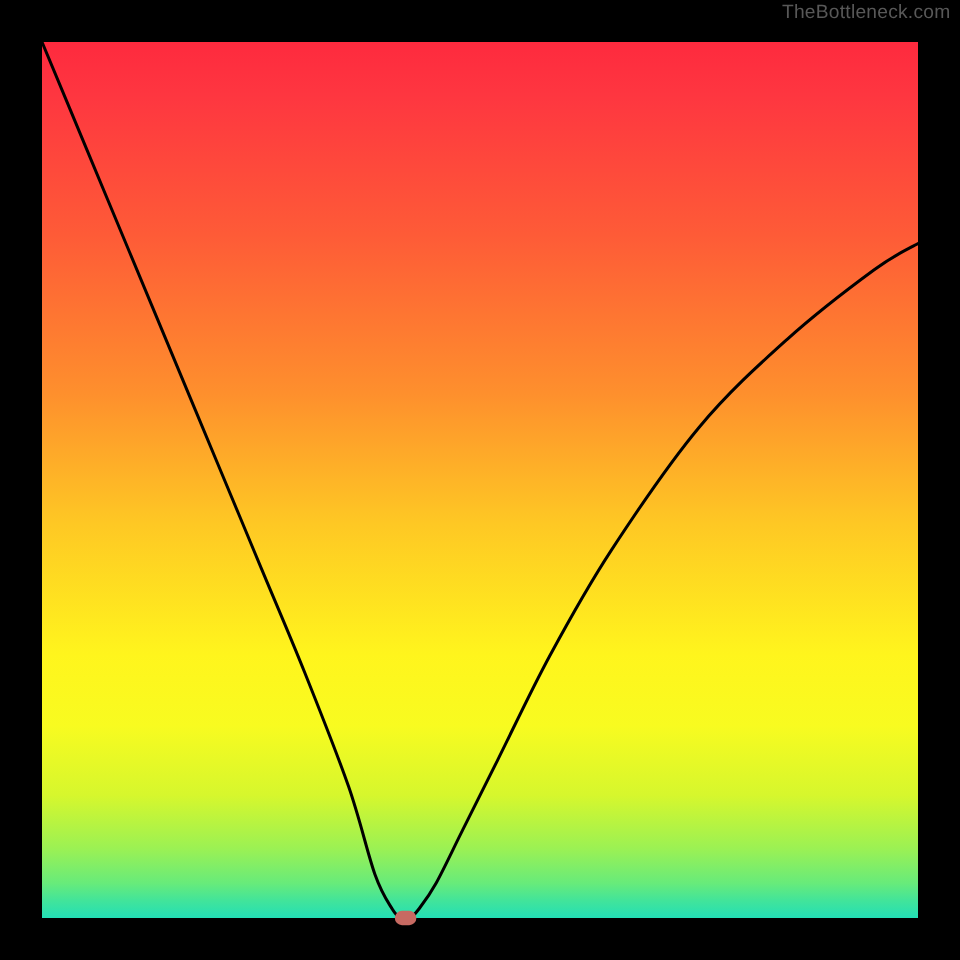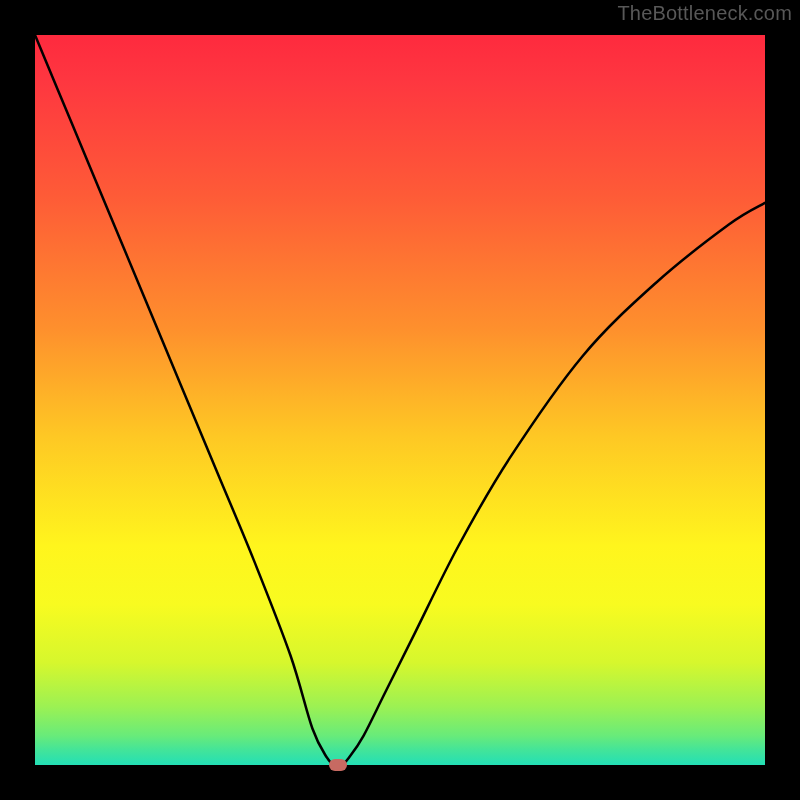--- a/index.html
+++ b/index.html
@@ -36,21 +36,21 @@
       #68eb7a 96%,
       #42e49a 98%,
       #23dfb6 100%
     );
   }
   .watermark {
     position: absolute;
     top: 2px;
     right: 8px;
     color: #585858;
-    font-size: 20px;
+    font-size: 16px;
     font-weight: 400;
     letter-spacing: 0.2px;
     text-align: center;
   }
   svg.curve {
     position: absolute;
     left: 0;
     top: 0;
     width: 730px;
     height: 730px;

